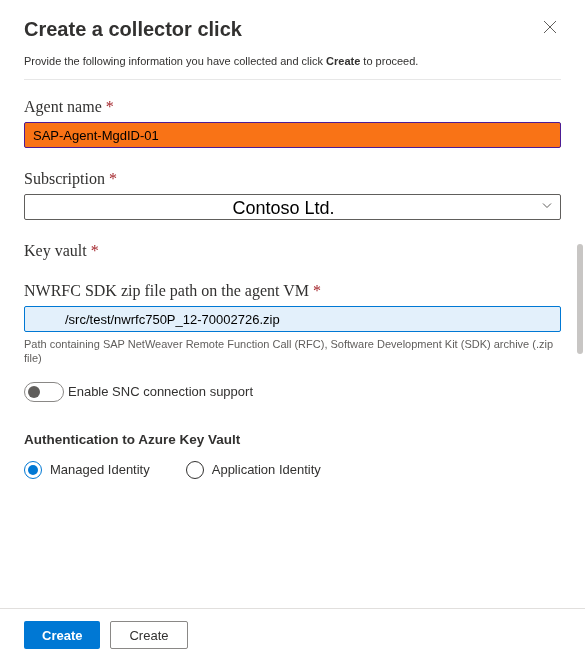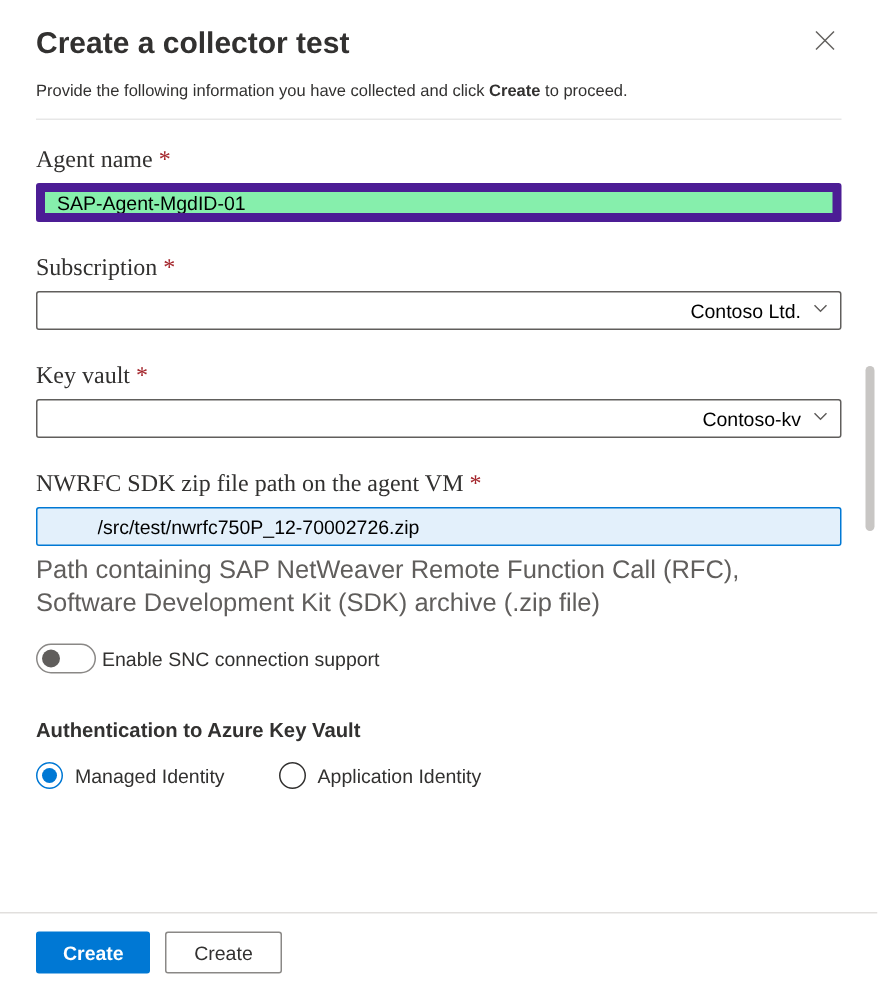--- a/index.html
+++ b/index.html
@@ -7,26 +7,26 @@
     .header { display: flex; align-items: flex-start; justify-content: space-between; padding: 18px 24px 8px 24px; }
     .title { font-size: 20px; font-weight: 600; color: #323130; }
     .close-icon { cursor: pointer; color: #605e5c; font-size: 14px; padding: 2px 4px; }
     .content { padding: 6px 24px 0 24px; overflow-y: auto; height: 530px; }
     .intro { font-size: 11px; color: #323130; margin-bottom: 12px; }
     .intro b { font-weight: 600; }
     .divider { border: none; border-top: 1px solid #e7e7e7; margin: 6px 0 18px 0; }
     .field { margin-bottom: 22px; }
     .field-label { font-size: 16px; color: #323130; margin-bottom: 6px; display: block; font-family: Liberation Serif, serif; }
     .required { color: #a4262c; }
-    .text-input { width: 100%; height: 26px; padding: 3px 8px; font-size: 13px; border: 6px solid #4c1d95; border-radius: 2px; background: #86efac; }
+    .text-input { width: 100%; height: 26px; padding: 3px 8px; font-size: 13px; border: 1px solid #4c1d95; border-radius: 2px; background: #f97316; }
     .text-input.highlighted { background: #e3f0fb; border: 1px solid #0078d4; padding-left: 40px; }
     .select-wrap { position: relative; width: 100%; }
-    .select-input { width: 100%; height: 26px; padding: 3px 26px 3px 8px; font-size: 13px; border: 1px solid #605e5c; border-radius: 2px; background: #fff; appearance: none; cursor: pointer; text-align: right; }
+    .select-input { width: 100%; height: 26px; padding: 3px 26px 3px 8px; font-size: 18px; border: 1px solid #605e5c; border-radius: 2px; background: #fff; appearance: none; cursor: pointer; text-align: center; }
     .chevron-down { position: absolute; right: 8px; top: 50%; transform: translateY(-50%); pointer-events: none; color: #605e5c; }
-    .helper-text { font-size: 17px; color: #605e5c; margin-top: 5px; line-height: 1.3; }
+    .helper-text { font-size: 11px; color: #605e5c; margin-top: 5px; line-height: 1.3; }
     .toggle-row { display: flex; align-items: center; gap: 4px; margin-bottom: 30px; margin-top: 4px; }
     .toggle { width: 40px; height: 20px; border-radius: 10px; border: 1px solid #8a8886; background: #fff; position: relative; cursor: pointer; }
     .toggle-knob { width: 12px; height: 12px; border-radius: 50%; background: #605e5c; position: absolute; top: 3px; left: 3px; }
     .toggle-label { font-size: 13px; color: #323130; }
     .section-title { font-size: 13.5px; font-weight: 600; color: #323130; margin-bottom: 14px; }
     .radio-row { display: flex; align-items: center; gap: 36px; margin-bottom: 24px; }
     .radio-option { display: flex; align-items: center; gap: 8px; cursor: pointer; }
     .radio-outer { width: 18px; height: 18px; border: 1px solid #323130; border-radius: 50%; display: flex; align-items: center; justify-content: center; }
     .radio-outer.selected { border: 1px solid #0078d4; }
     .radio-inner { width: 10px; height: 10px; border-radius: 50%; background: #0078d4; }
@@ -35,21 +35,21 @@
     .btn { height: 28px; padding: 0 18px; font-size: 13px; border-radius: 2px; cursor: pointer; border: none; }
     .btn-primary { background: #0078d4; color: #fff; font-weight: 600; }
     .btn-secondary { background: #fff; color: #323130; border: 1px solid #8a8886; }
     .scrollbar { position: absolute; right: 0; top: 64px; width: 10px; height: 530px; }
     .scroll-thumb { position: absolute; right: 2px; top: 180px; width: 6px; height: 110px; background: #c8c6c4; border-radius: 3px; }
   </style>
 </head>
 <body>
 
 <div class="header">
-  <div class="title">Create a collector test</div>
+  <div class="title">Create a collector click</div>
   <div class="close-icon">
     <svg width="14" height="14" viewBox="0 0 14 14">
       <line x1="1" y1="1" x2="13" y2="13" stroke="#605e5c" stroke-width="1"></line>
       <line x1="13" y1="1" x2="1" y2="13" stroke="#605e5c" stroke-width="1"></line>
     </svg>
   </div>
 </div>
 
 <div class="content">
   <p class="intro">
@@ -75,28 +75,20 @@
             <polyline points="2,4 6,8 10,4" fill="none" stroke="#605e5c" stroke-width="1"></polyline>
           </svg>
       </span>
     </div>
   </div>
 
   <div class="field">
     <label class="field-label">
       <span>Key vault</span> <span class="required">*</span>
     </label>
-    <div class="select-wrap">
-      <button class="select-input">Contoso-kv</button>
-      <span class="chevron-down">
-        <svg width="12" height="12" viewBox="0 0 12 12">
-            <polyline points="2,4 6,8 10,4" fill="none" stroke="#605e5c" stroke-width="1"></polyline>
-          </svg>
-      </span>
-    </div>
   </div>
 
   <div class="field" style="margin-bottom:16px;">
     <label class="field-label">
       <span>NWRFC SDK zip file path on the agent VM</span> <span class="required">*</span>
     </label>
     <input class="text-input highlighted" type="text" value="/src/test/nwrfc750P_12-70002726.zip" style="">
     <div class="helper-text">Path containing SAP NetWeaver Remote Function Call (RFC), Software Development Kit (SDK) archive (.zip file)</div>
   </div>
 

